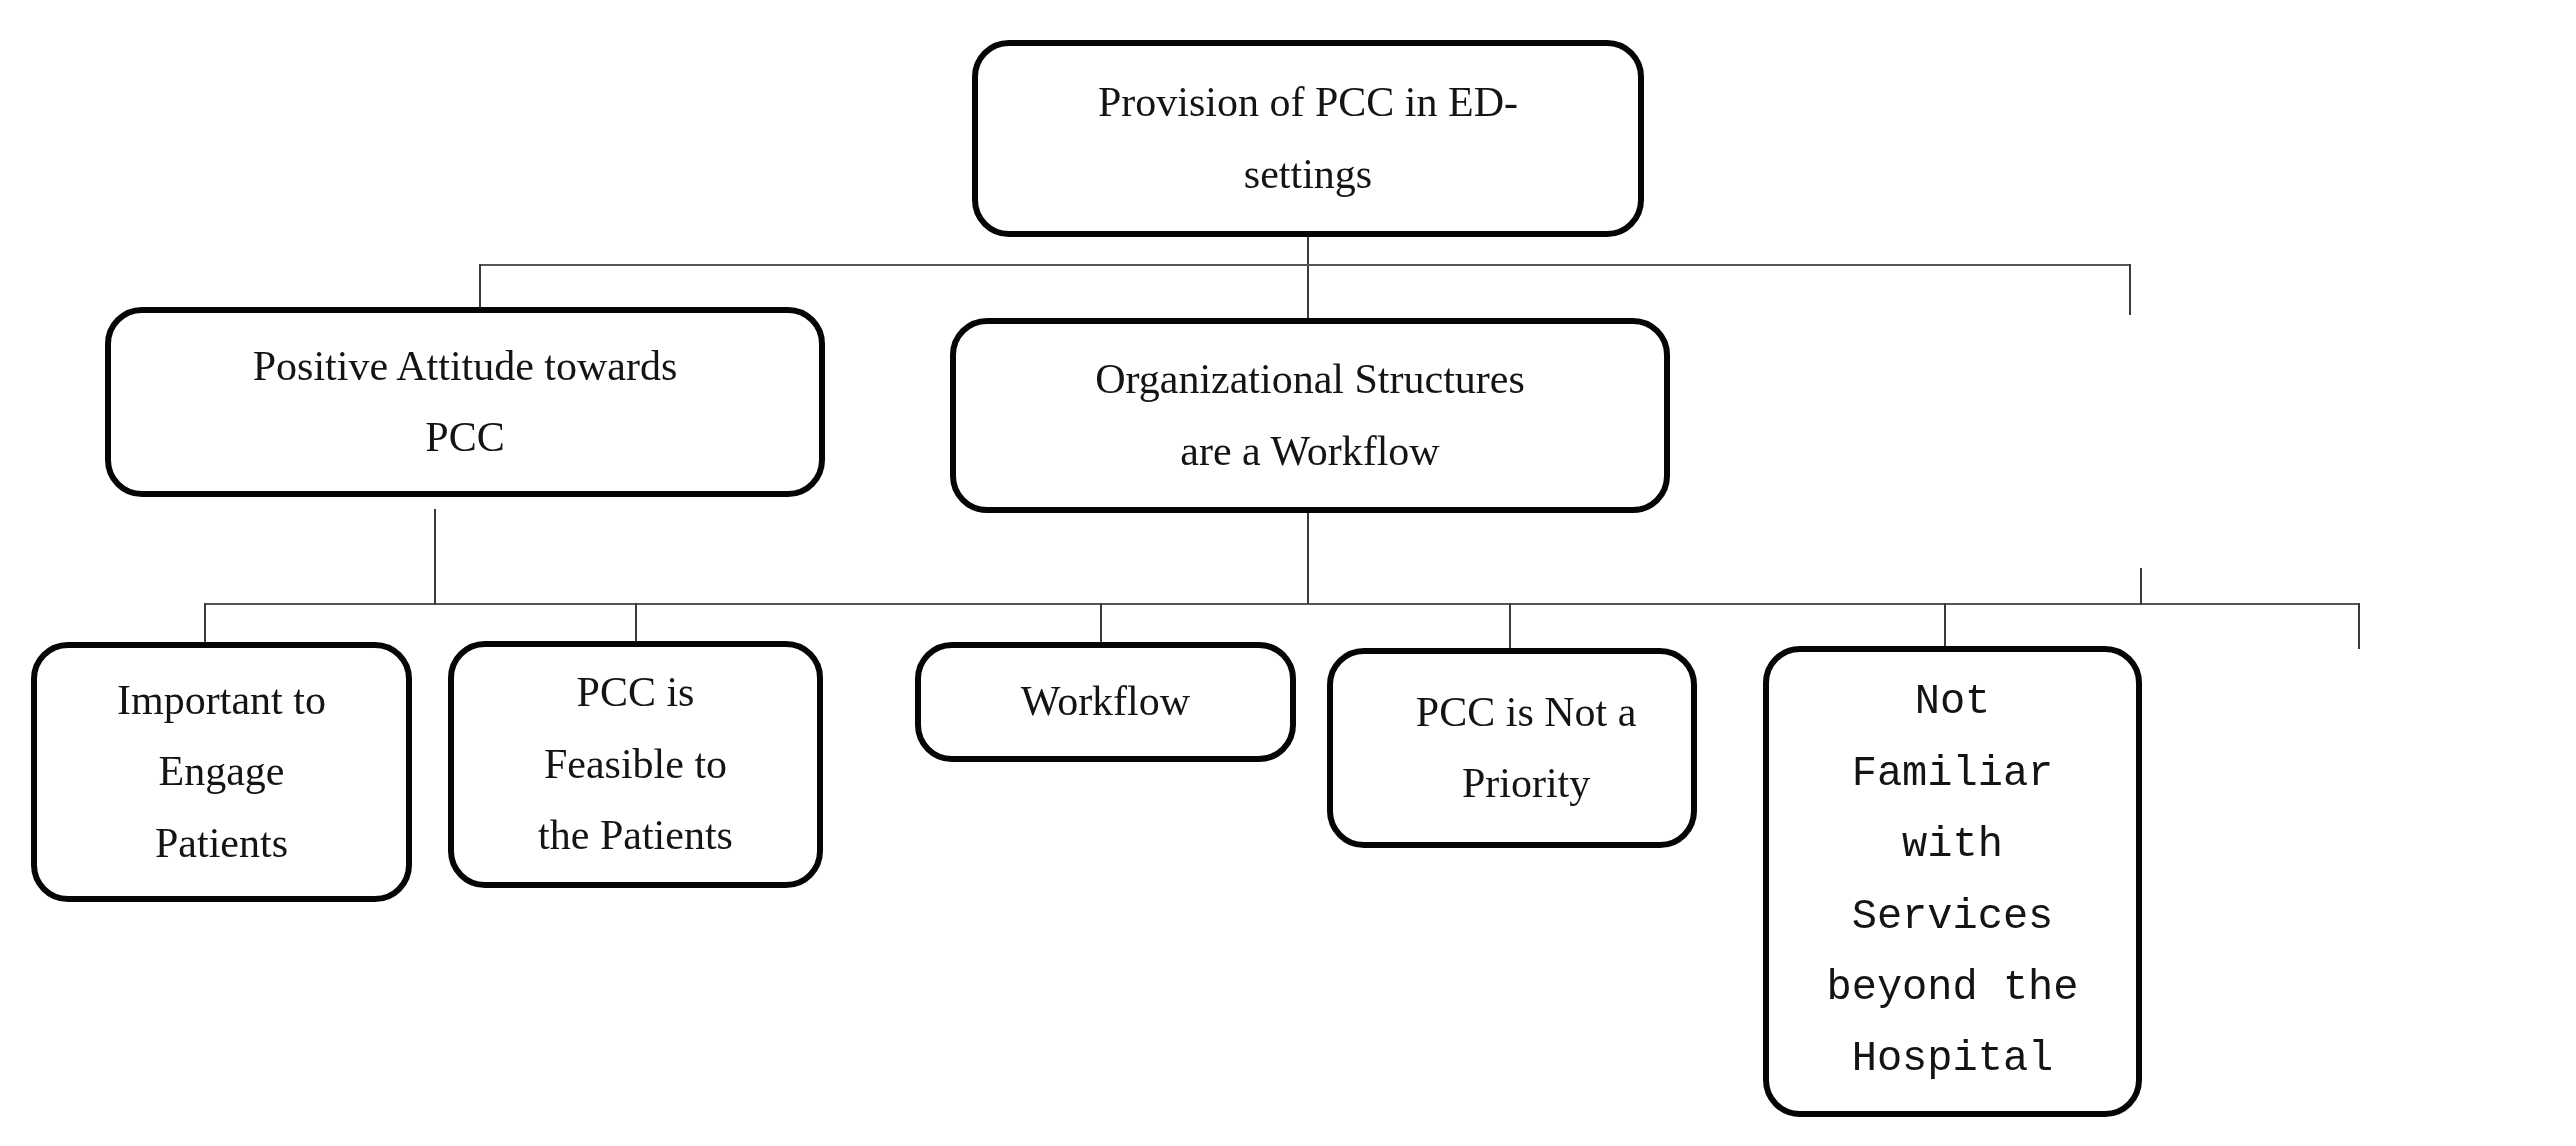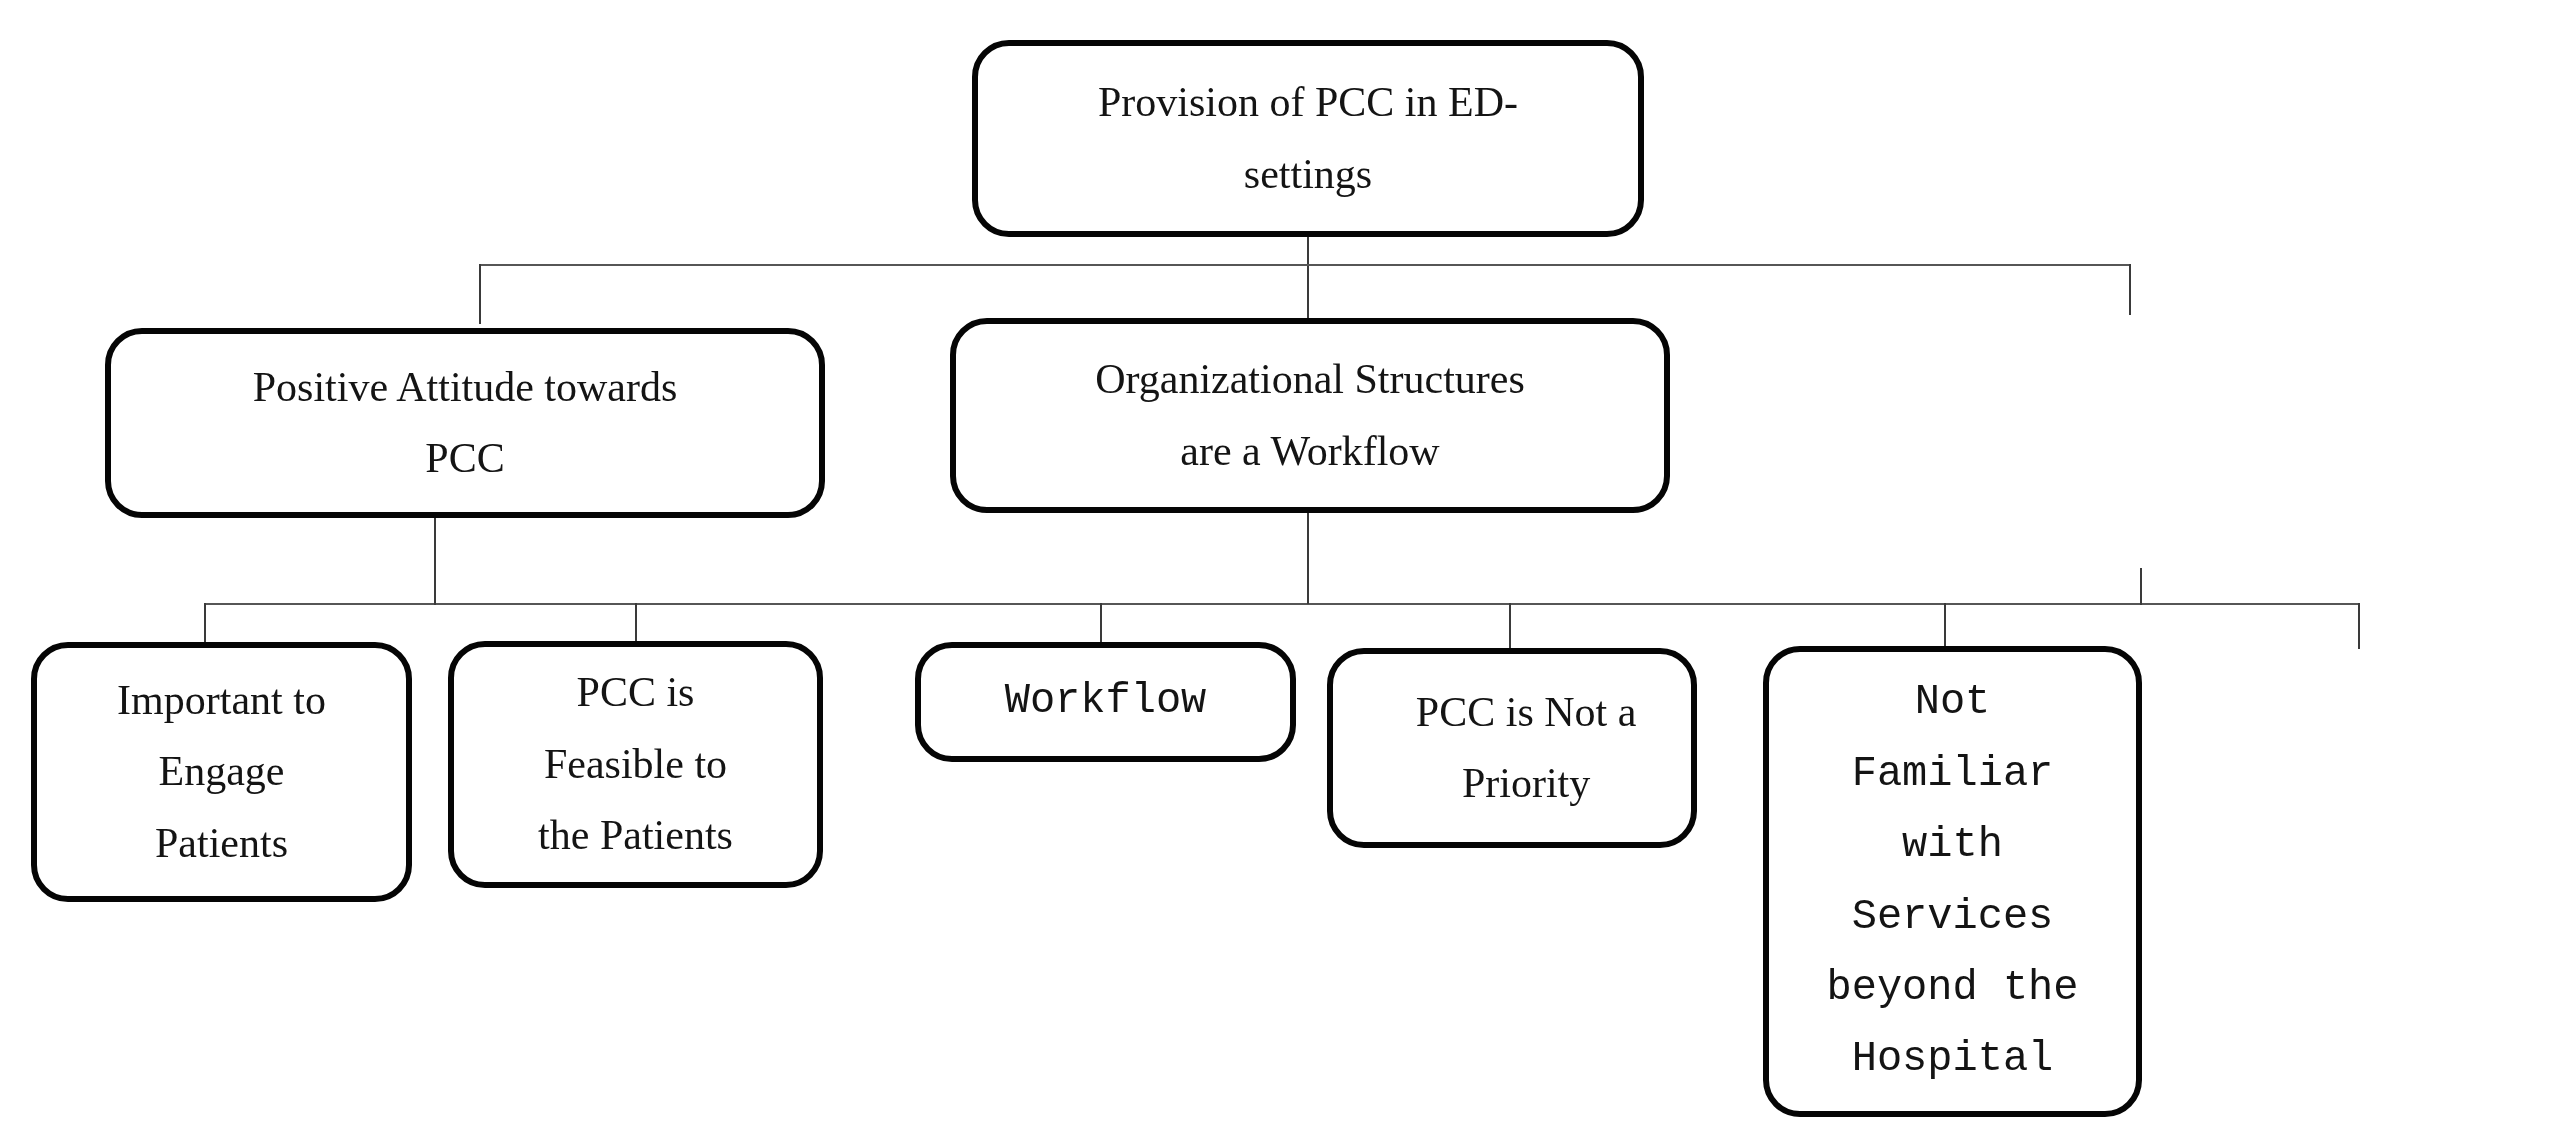--- a/index.html
+++ b/index.html
@@ -59,32 +59,32 @@
   <div class="vline" style="left:204px; top:603px; height:41px;"></div>
   <div class="vline" style="left:635px; top:603px; height:40px;"></div>
   <div class="vline" style="left:1100px; top:603px; height:41px;"></div>
   <div class="vline" style="left:1509px; top:603px; height:47px;"></div>
   <div class="vline" style="left:1944px; top:603px; height:46px;"></div>
   <div class="vline" style="left:2358px; top:603px; height:46px;"></div>
 
   <div class="node" style="left:972px; top:40px; width:672px; height:197px;">Provision of PCC in ED-
 settings</div>
 
-  <div class="node" style="left:105px; top:328px; width:720px; height:190px;">Positive Attitude towards
+  <div class="node" style="left:105px; top:307px; width:720px; height:190px;">Positive Attitude towards
 PCC</div>
   <div class="node" style="left:950px; top:318px; width:720px; height:195px;">Organizational Structures
 are a Workflow</div>
 
   <div class="node" style="left:448px; top:641px; width:375px; height:247px;">PCC is
 Feasible to
 the Patients</div>
   <div class="node" style="left:31px; top:642px; width:381px; height:260px;">Important to
 Engage
 Patients</div>
-  <div class="node" style="left:915px; top:642px; width:381px; height:120px;font-family:Liberation Mono, monospace;">Workflow</div>
+  <div class="node" style="left:915px; top:642px; width:381px; height:120px;">Workflow</div>
   <div class="node" style="left:1327px; top:648px; width:370px; height:200px;padding-left:38px;">PCC is Not a
 Priority</div>
   <div class="node" style="left:1763px; top:646px; width:379px; height:471px;font-family:Liberation Mono, monospace;">Not
 Familiar
 with
 Services
 beyond the
 Hospital</div>
 
 </div>

